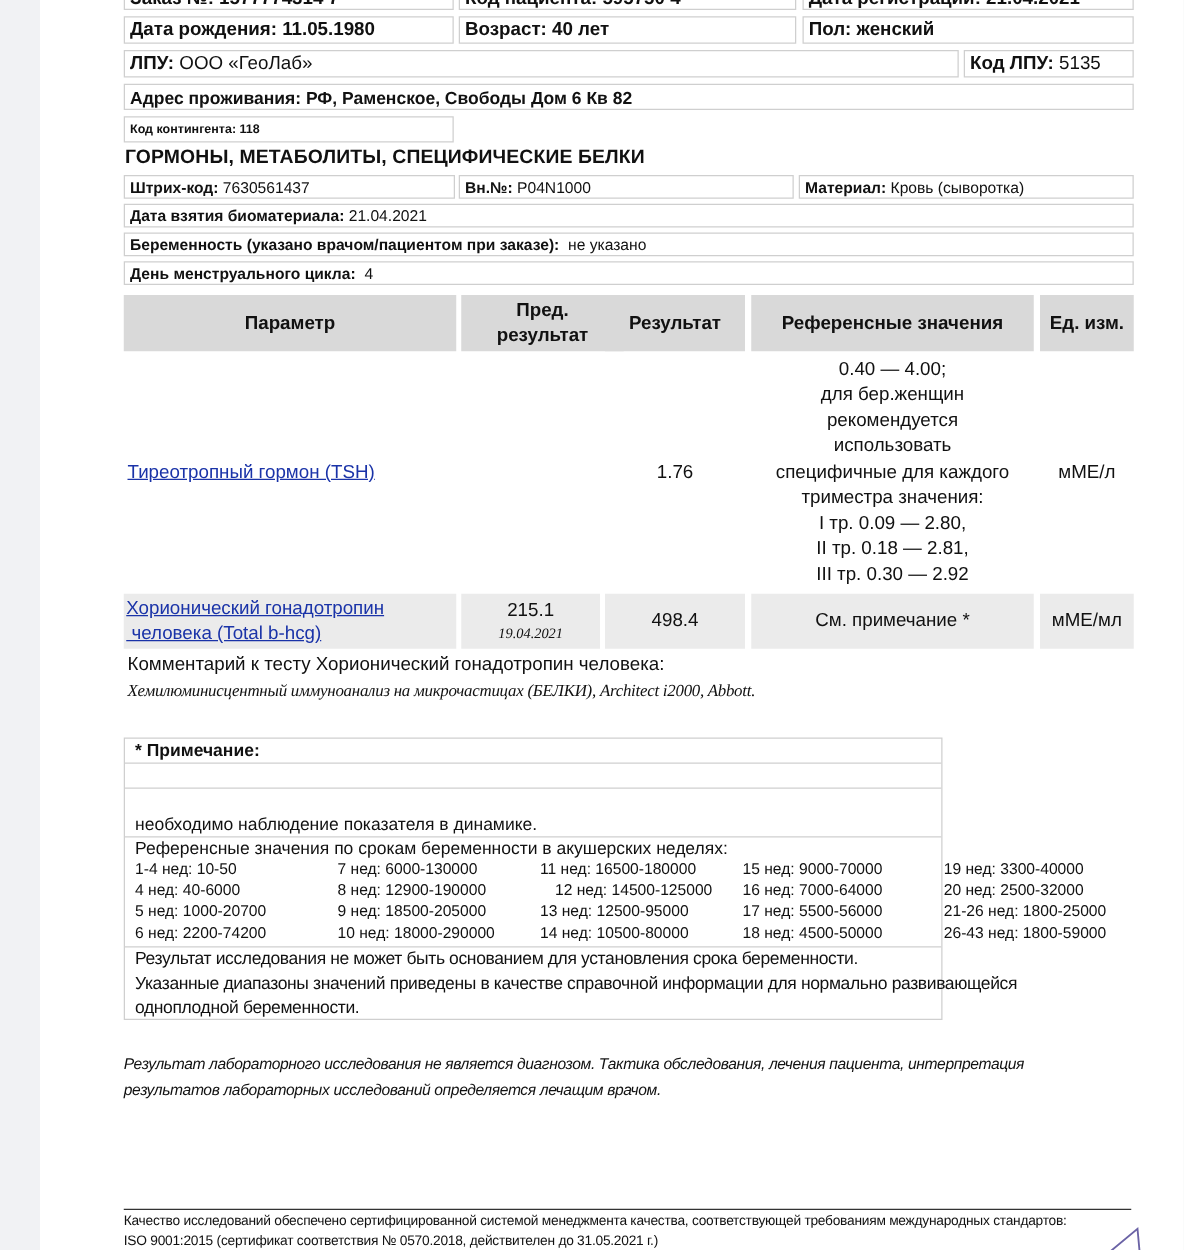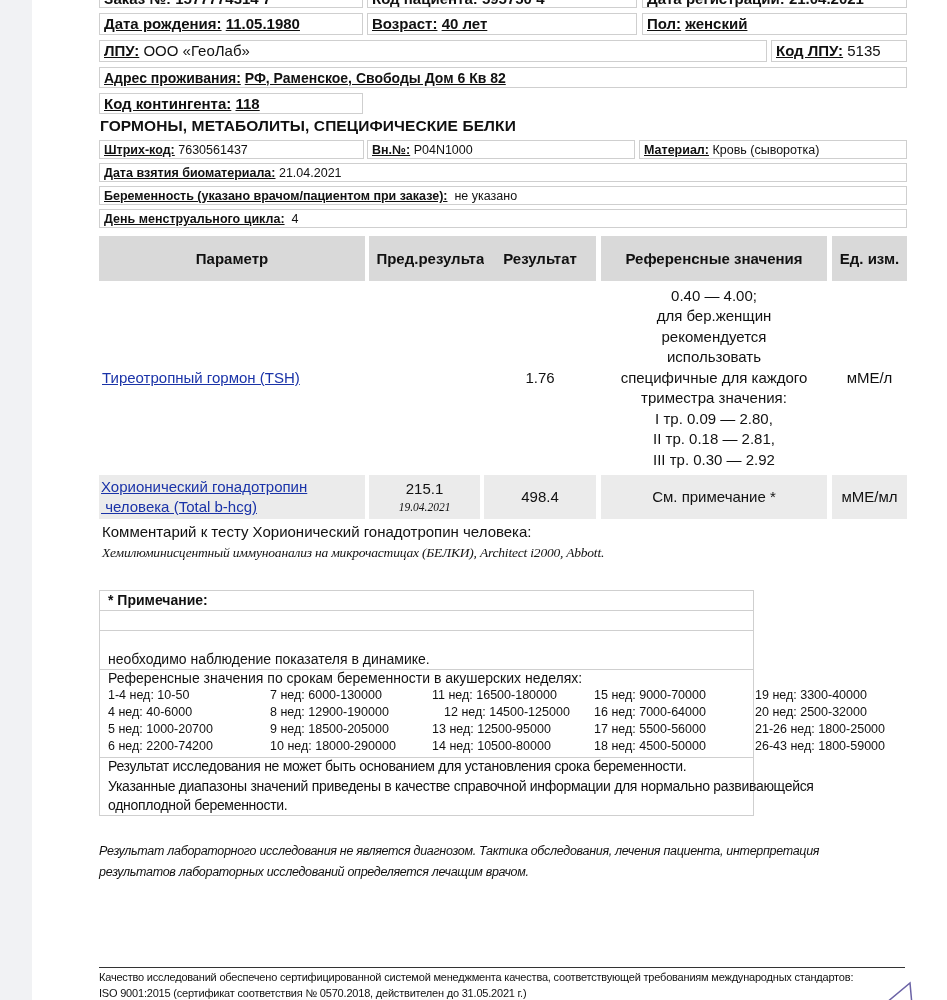--- a/index.html
+++ b/index.html
@@ -1,19 +1,19 @@
 <!DOCTYPE html>
 <html><head>
 <meta charset="utf-8">
 <style>
   html, body { margin:0; padding:0; }
   body { width:947px; height:1000px; position:relative; overflow:hidden; background:#f1f2f4; font-family:"Liberation Sans", sans-serif; color:#111; }
   .page { position:absolute; left:32px; top:-20px; width:915px; height:1030px; background:#fff; }
   .box { position:absolute; border:1px solid #cfcfcf; box-sizing:border-box; padding:0 4px; font-size:15px; line-height:20px; white-space:nowrap; overflow:hidden; background:#fff; }
-  .box b { font-weight:bold;text-decoration:underline; }
+  .box b { font-weight:bold; }
   .sm { font-size:12.5px; line-height:18px; }
   .section-title { position:absolute; left:100px; top:117px; font-size:15.5px; font-weight:bold; letter-spacing:0.1px; }
   .th { position:absolute; background:#d9d9d9; font-weight:bold; font-size:15px; display:flex; align-items:center; justify-content:center; text-align:center; line-height:20px; }
   .td { position:absolute; font-size:15px; display:flex; align-items:center; justify-content:center; text-align:center; line-height:20.5px; }
   .grey { background:#ebebeb; }
   .link { color:#1a33a8; text-decoration:underline; }
   .ital { font-style:italic;font-family:Liberation Serif, serif; }
   .note { position:absolute; left:99px; top:590px; width:655px; height:226px; border:1px solid #cfcfcf; box-sizing:border-box; }
   .note .line { position:absolute; left:8px; font-size:14px; line-height:19px; white-space:nowrap; }
   .note .sep { position:absolute; left:0; right:0; height:0; border-top:1px solid #cfcfcf; }
@@ -35,36 +35,36 @@
 
 <div class="box" style="left:99px;top:13px;width:264px;height:22px;"><b>Дата рождения:</b> <b>11.05.1980</b></div>
 <div class="box" style="left:367px;top:13px;width:270px;height:22px;"><b>Возраст:</b> <b>40 лет</b></div>
 <div class="box" style="left:642px;top:13px;width:265px;height:22px;"><b>Пол:</b> <b>женский</b></div>
 
 <div class="box" style="left:99px;top:40px;width:668px;height:22px;"><b>ЛПУ:</b> <span>ООО «ГеоЛаб»</span></div>
 <div class="box" style="left:771px;top:40px;width:136px;height:22px;"><b>Код ЛПУ:</b> <span>5135</span></div>
 
 <div class="box" style="left:99px;top:67px;width:808px;height:21px;font-size:14px;"><b>Адрес проживания:</b> <b>РФ, Раменское, Свободы Дом 6 Кв 82</b></div>
 
-<div class="box" style="left:99px;top:93px;width:264px;height:21px;font-size:15px;"><b>Код контингента:</b> <b>118</b></div>
+<div class="box" style="left:99px;top:93px;width:264px;height:21px;font-size:10px;"><b>Код контингента:</b> <b>118</b></div>
 
 <div class="section-title">ГОРМОНЫ, МЕТАБОЛИТЫ, СПЕЦИФИЧЕСКИЕ БЕЛКИ</div>
 
 <div class="box sm" style="left:99px;top:140px;width:265px;height:19px;"><b>Штрих-код:</b> <span>7630561437</span></div>
 <div class="box sm" style="left:367px;top:140px;width:268px;height:19px;"><b>Вн.№:</b> <span>P04N1000</span></div>
 <div class="box sm" style="left:639px;top:140px;width:268px;height:19px;"><b>Материал:</b> <span>Кровь (сыворотка)</span></div>
 
 <div class="box sm" style="left:99px;top:163px;width:808px;height:19px;"><b>Дата взятия биоматериала:</b> <span>21.04.2021</span></div>
 <div class="box sm" style="left:99px;top:186px;width:808px;height:19px;"><b>Беременность (указано врачом/пациентом при заказе):</b>&nbsp; <span>не указано</span></div>
 <div class="box sm" style="left:99px;top:209px;width:808px;height:19px;"><b>День менструального цикла:</b>&nbsp; <span>4</span></div>
 
 <div class="th" style="left:99px;top:236px;width:266px;height:45px;">
     <span>Параметр</span>
   </div>
-<div class="th" style="left:369px;top:236px;width:130px;height:45px;flex-direction:row;">
+<div class="th" style="left:369px;top:236px;width:130px;height:45px;flex-direction:column;">
     <span>Пред.</span>
     <span>результат</span>
   </div>
 <div class="th" style="left:484px;top:236px;width:112px;height:45px;">
     <span>Результат</span>
   </div>
 <div class="th" style="left:601px;top:236px;width:226px;height:45px;">
     <span>Референсные значения</span>
   </div>
 <div class="th" style="left:832px;top:236px;width:75px;height:45px;">

